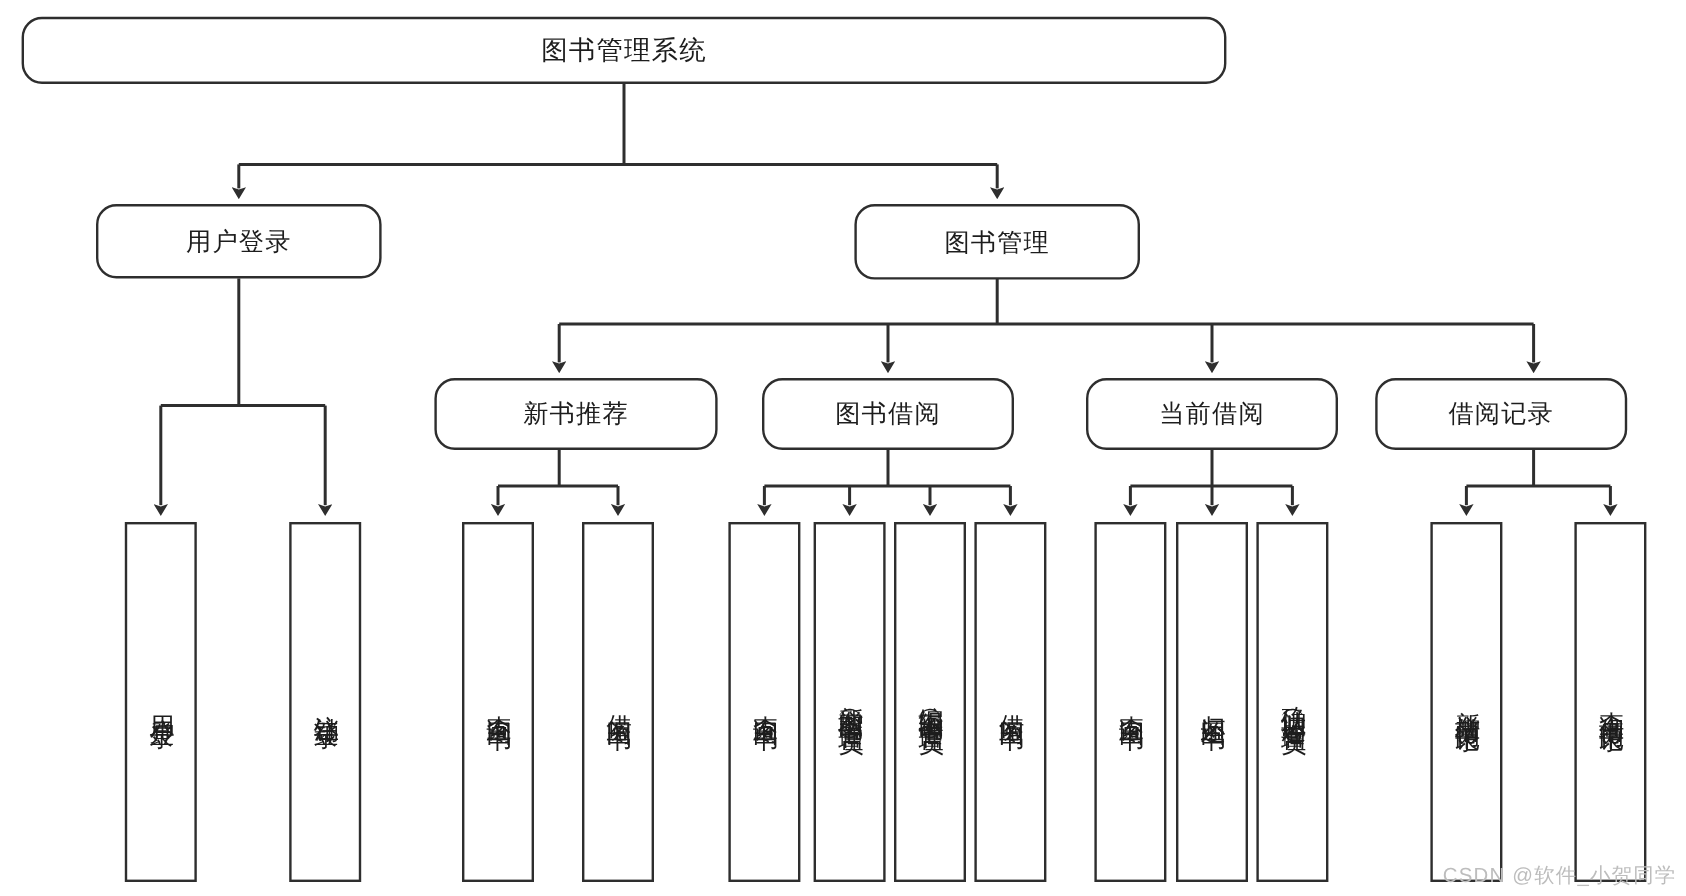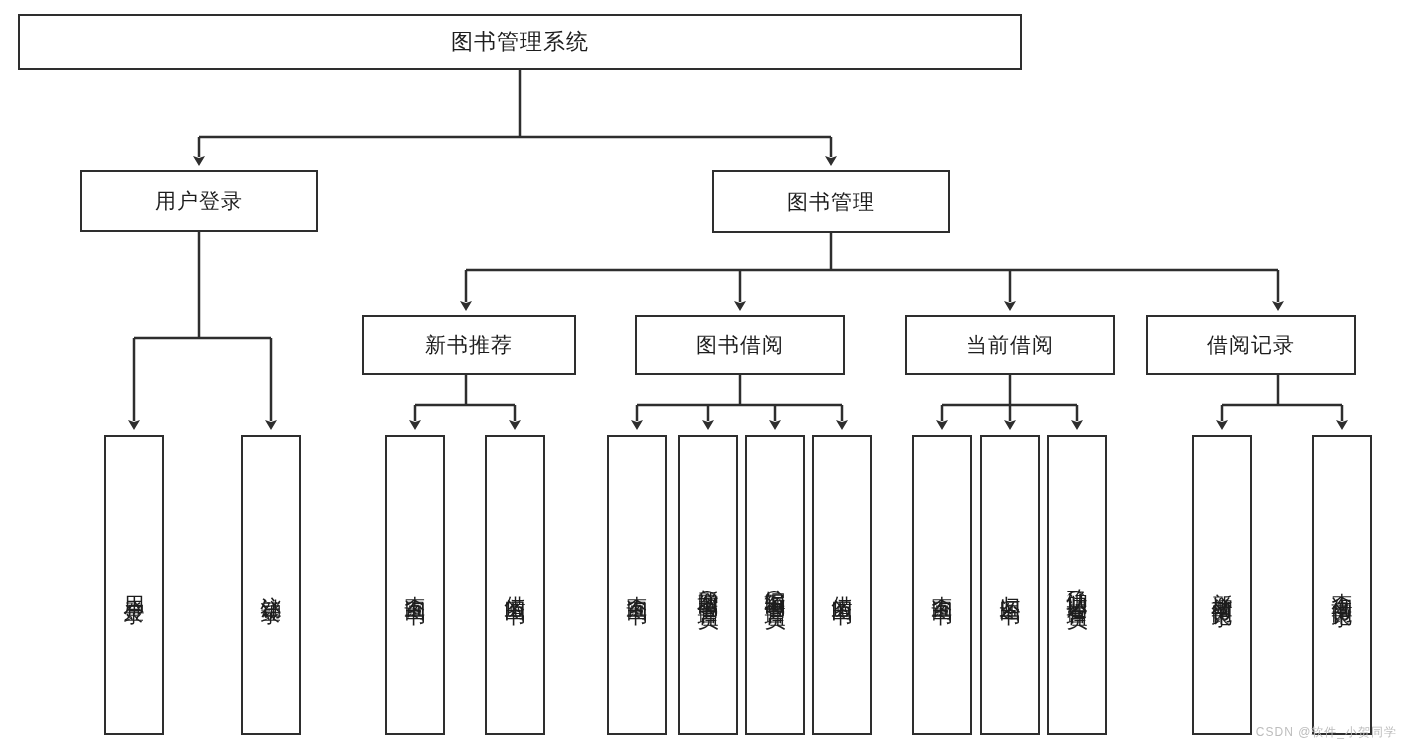--- a/index.html
+++ b/index.html
@@ -1,26 +1,26 @@
 <!DOCTYPE html>
 <html><head>
 <meta charset="utf-8">
 <style>
   html,body{margin:0;padding:0;background:#ffffff;}
   body{font-family:"Liberation Sans","DejaVu Sans",sans-serif;}
   #stage{position:relative;width:1405px;height:747px;background:#ffffff;overflow:hidden;}
   svg.links{position:absolute;left:0;top:0;width:1405px;height:747px;pointer-events:none;}
   .node{position:absolute;box-sizing:border-box;border:2.5px solid #2e2e2e;background:#ffffff;
         display:flex;align-items:center;justify-content:center;color:#1d1d1d;}
-  .node.h{font-size:21px;letter-spacing:1px;}
+  .node.h{font-size:21px;letter-spacing:1px;border-radius:17px;}
   .node.v{font-size:21px;letter-spacing:2px;}
   .node.v .vtext{writing-mode:vertical-rl;text-orientation:upright;white-space:nowrap;
                  line-height:1.05;letter-spacing:3px;}
   .node.root{font-size:22px;}
-  .watermark{position:absolute;right:8px;bottom:6px;font-size:12px;color:#bdbdbd;
+  .watermark{position:absolute;right:8px;bottom:6px;font-size:17px;color:#bdbdbd;
              letter-spacing:1px;white-space:nowrap;}
 </style>
 </head>
 <body>
 
 <div id="stage">
 
   <svg class="links" viewBox="0 0 1405 747">
     <defs>
       <marker id="ah" markerWidth="10" markerHeight="12" refX="1" refY="6" orient="auto" markerUnits="userSpaceOnUse">
@@ -75,21 +75,21 @@
     <span>图书管理系统</span>
   </div>
 
   <div class="node h" style="left:80px;top:170px;width:238px;height:62px;">
     <span>用户登录</span>
   </div>
   <div class="node h" style="left:712px;top:170px;width:238px;height:63px;">
     <span>图书管理</span>
   </div>
 
-  <div class="node h" style="left:362px;top:315px;width:214px;height:60px;">
+  <div class="node h" style="left:362px;top:315px;width:236px;height:60px;">
     <span>新书推荐</span>
   </div>
   <div class="node h" style="left:905px;top:315px;width:210px;height:60px;">
     <span>当前借阅</span>
   </div>
   <div class="node h" style="left:635px;top:315px;width:210px;height:60px;">
     <span>图书借阅</span>
   </div>
   <div class="node h" style="left:1146px;top:315px;width:210px;height:60px;">
     <span>借阅记录</span>

